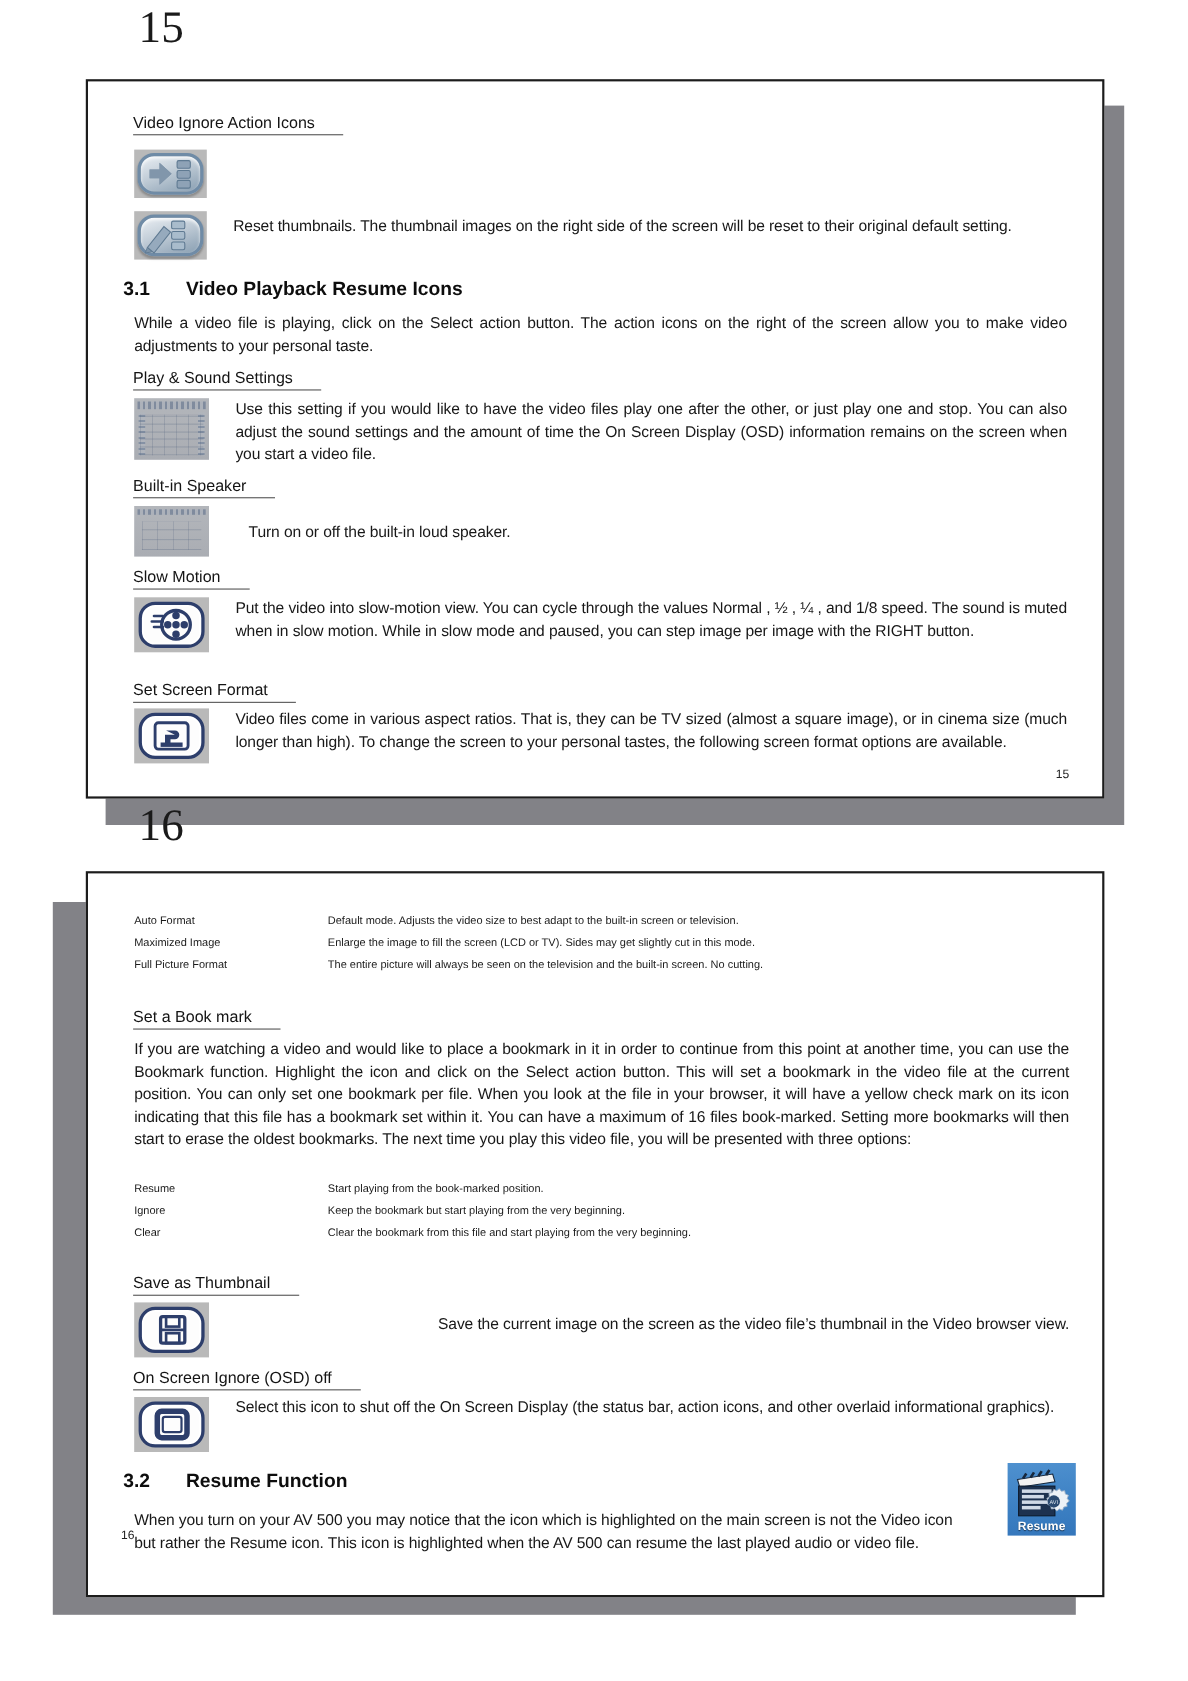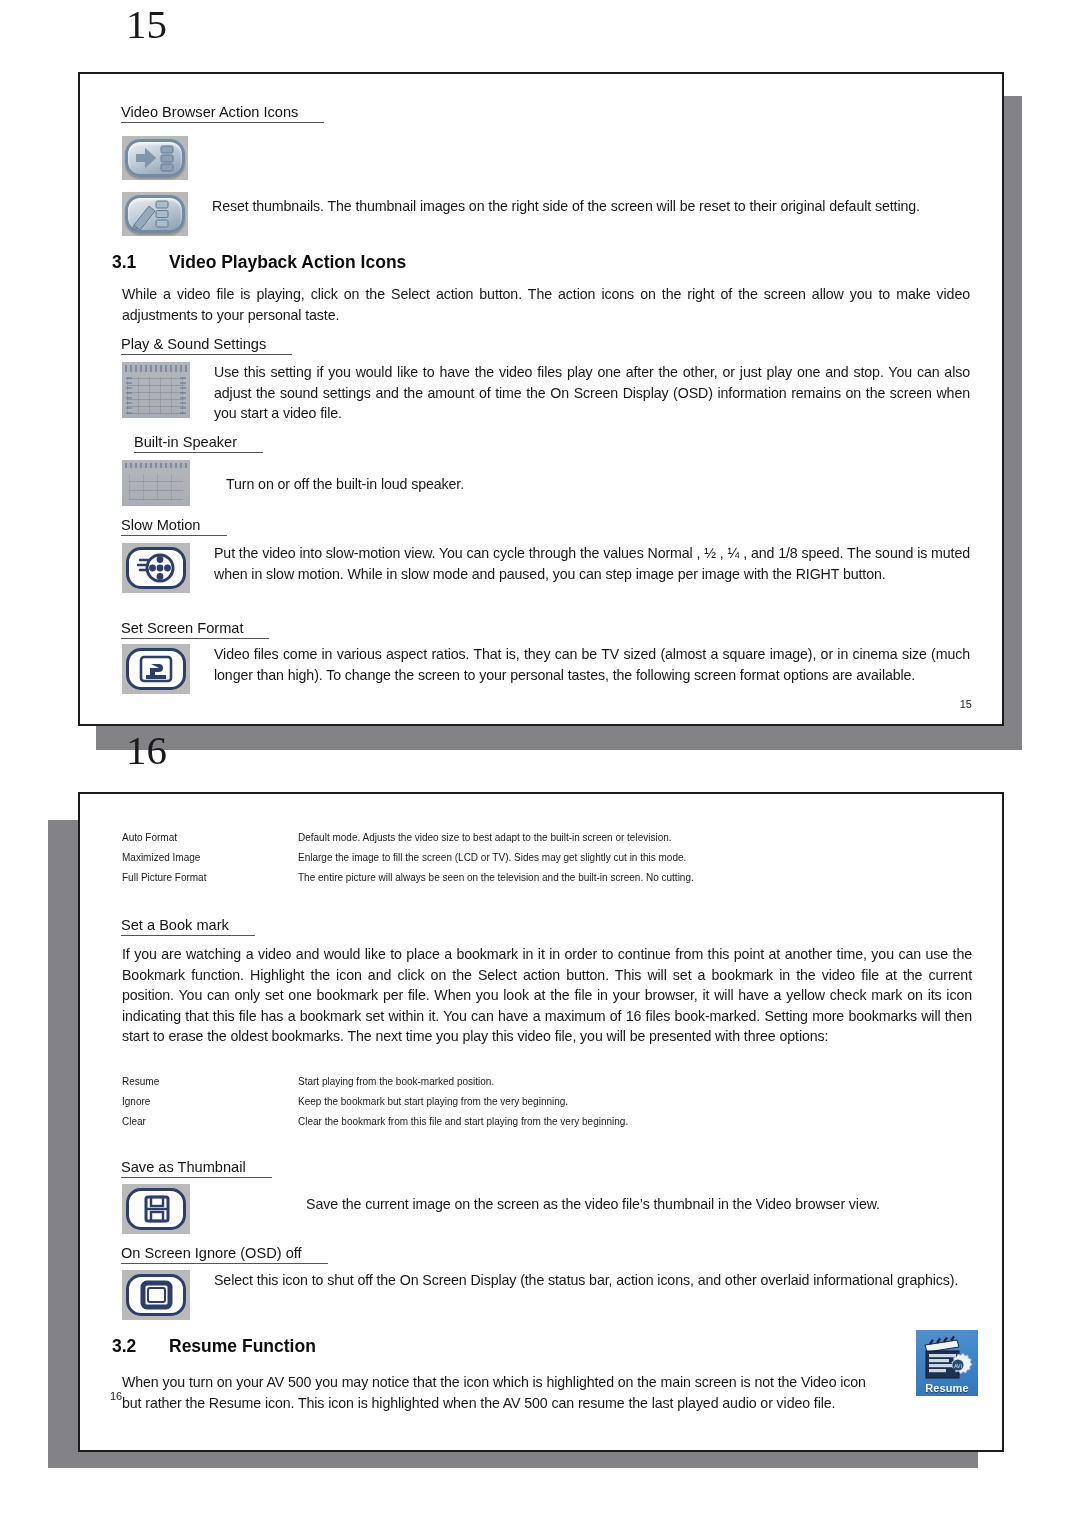--- a/index.html
+++ b/index.html
@@ -146,21 +146,21 @@
 <div id="root">
 
   <div id="pagenum-15" class="pagenum-big">15</div>
 
   <div id="shadow-p1" class="page-shadow"></div>
 
   <div id="page1" class="page">
     <div class="page-inner">
 
       <div style="position:absolute;left:41px;top:29px;">
-        <span class="section-head">Video Browser Action Icons</span>
+        <span class="section-head">Video Ignore Action Icons</span>
       </div>
 
       <div class="row" style="position:absolute;left:42px;top:62px;width:845px;">
         <div class="icon-box" style="width:66px;height:44px;">
           <div class="icn-btn icn-gloss"></div>
           <svg class="icn-sv" viewBox="0 0 66 44">
             <path d="M14 18 h9 v-6 l11 10 -11 10 v-6 h-9 z" fill="#7e93a8" stroke="#5d7governor"></path>
             <path d="M14 18 h9 v-6 l11 10 -11 10 v-6 h-9 z" fill="#8196ab" stroke="#5b7häuser"></path>
             <rect x="39" y="10" width="12" height="7" rx="1.5" fill="#8ea2b6" stroke="#5f7a92" stroke-width="1"></rect>
             <rect x="39" y="19" width="12" height="7" rx="1.5" fill="#8ea2b6" stroke="#5f7a92" stroke-width="1"></rect>
@@ -177,37 +177,37 @@
             <rect x="34" y="18.5" width="12" height="7" rx="1.5" fill="#a9bccc" stroke="#5f7a92" stroke-width="1"></rect>
             <rect x="34" y="28" width="12" height="7" rx="1.5" fill="#a9bccc" stroke="#5f7a92" stroke-width="1"></rect>
             <path d="M12 33 L27 14 l6 5 -15 19 z" fill="#96aabd" stroke="#5f7a92" stroke-width="1"></path>
             <path d="M12 33 l-2 5 6 -1 z" fill="#7d93a8" stroke="#5f7a92" stroke-width="0.8"></path>
           </svg>
         </div>
         <div class="txt body-text" style="padding-left:24px;padding-top:4px;">Reset thumbnails. The thumbnail images on the right side of the screen will be reset to their original default setting.</div>
       </div>
 
       <div class="h2" style="position:absolute;left:32px;top:178px;">
-        <span class="num">3.1</span><span>Video Playback Action Icons</span>
+        <span class="num">3.1</span><span>Video Playback Resume Icons</span>
       </div>
 
       <div class="body-text" style="position:absolute;left:42px;top:210px;width:848px;">While a video file is playing, click on the Select  action button. The action icons on the right of the screen allow you to make video adjustments to your personal taste.</div>
 
       <div style="position:absolute;left:41px;top:261px;">
         <span class="section-head">Play &amp; Sound Settings</span>
       </div>
       <div class="row" style="position:absolute;left:42px;top:288px;width:848px;">
         <div class="icon-box scan-shot" style="width:68px;height:56px;">
           <div class="sideband"></div>
             <div class="sideband r"></div>
         </div>
         <div class="txt body-text" style="padding-left:24px;">Use this setting if you would like to have the video files play one after the other, or just play one and stop. You can also adjust the sound settings and the amount of time the On Screen Display (OSD) information remains on the screen when you start a video file.</div>
       </div>
 
-      <div style="position:absolute;left:41px;top:359px;margin-left:13px;">
+      <div style="position:absolute;left:41px;top:359px;">
         <span class="section-head">Built-in Speaker</span>
       </div>
       <div class="row" style="position:absolute;left:42px;top:386px;width:848px;">
         <div class="icon-box scan-shot var2" style="width:68px;height:46px;"></div>
         <div class="txt body-text" style="padding-left:36px;padding-top:14px;text-align:left;">Turn on or off the built-in loud speaker.</div>
       </div>
 
       <div style="position:absolute;left:41px;top:442px;">
         <span class="section-head">Slow Motion</span>
       </div>
@@ -294,21 +294,21 @@
       <div class="row" style="position:absolute;left:42px;top:390px;width:850px;">
         <div class="icon-box" style="width:68px;height:50px;">
           <div class="icn-btn icn-flat" style="inset:4px;"></div>
           <svg class="icn-sv" viewBox="0 0 68 50">
             <rect x="24" y="13" width="22" height="24" rx="2" fill="none" stroke="#2d3e6b" stroke-width="3"></rect>
             <rect x="29" y="13" width="12" height="9" fill="none" stroke="#2d3e6b" stroke-width="2.4"></rect>
             <rect x="29" y="28" width="12" height="9" fill="none" stroke="#2d3e6b" stroke-width="2.4"></rect>
             <line x1="24" y1="25" x2="46" y2="25" stroke="#2d3e6b" stroke-width="2.4"></line>
           </svg>
         </div>
-        <div class="txt body-text" style="padding-left:24px;padding-top:10px;text-align:center;">Save the current image on the screen as the video file’s thumbnail in the Video browser view.</div>
+        <div class="txt body-text" style="padding-left:24px;padding-top:10px;text-align:right;">Save the current image on the screen as the video file’s thumbnail in the Video browser view.</div>
       </div>
 
       <div style="position:absolute;left:41px;top:450px;">
         <span class="section-head">On Screen Ignore (OSD) off</span>
       </div>
       <div class="row" style="position:absolute;left:42px;top:476px;width:850px;">
         <div class="icon-box" style="width:68px;height:50px;">
           <div class="icn-btn icn-flat" style="inset:4px;"></div>
           <svg class="icn-sv" viewBox="0 0 68 50">
             <rect x="21" y="13" width="27" height="24" rx="4" fill="none" stroke="#2d3e6b" stroke-width="5"></rect>

